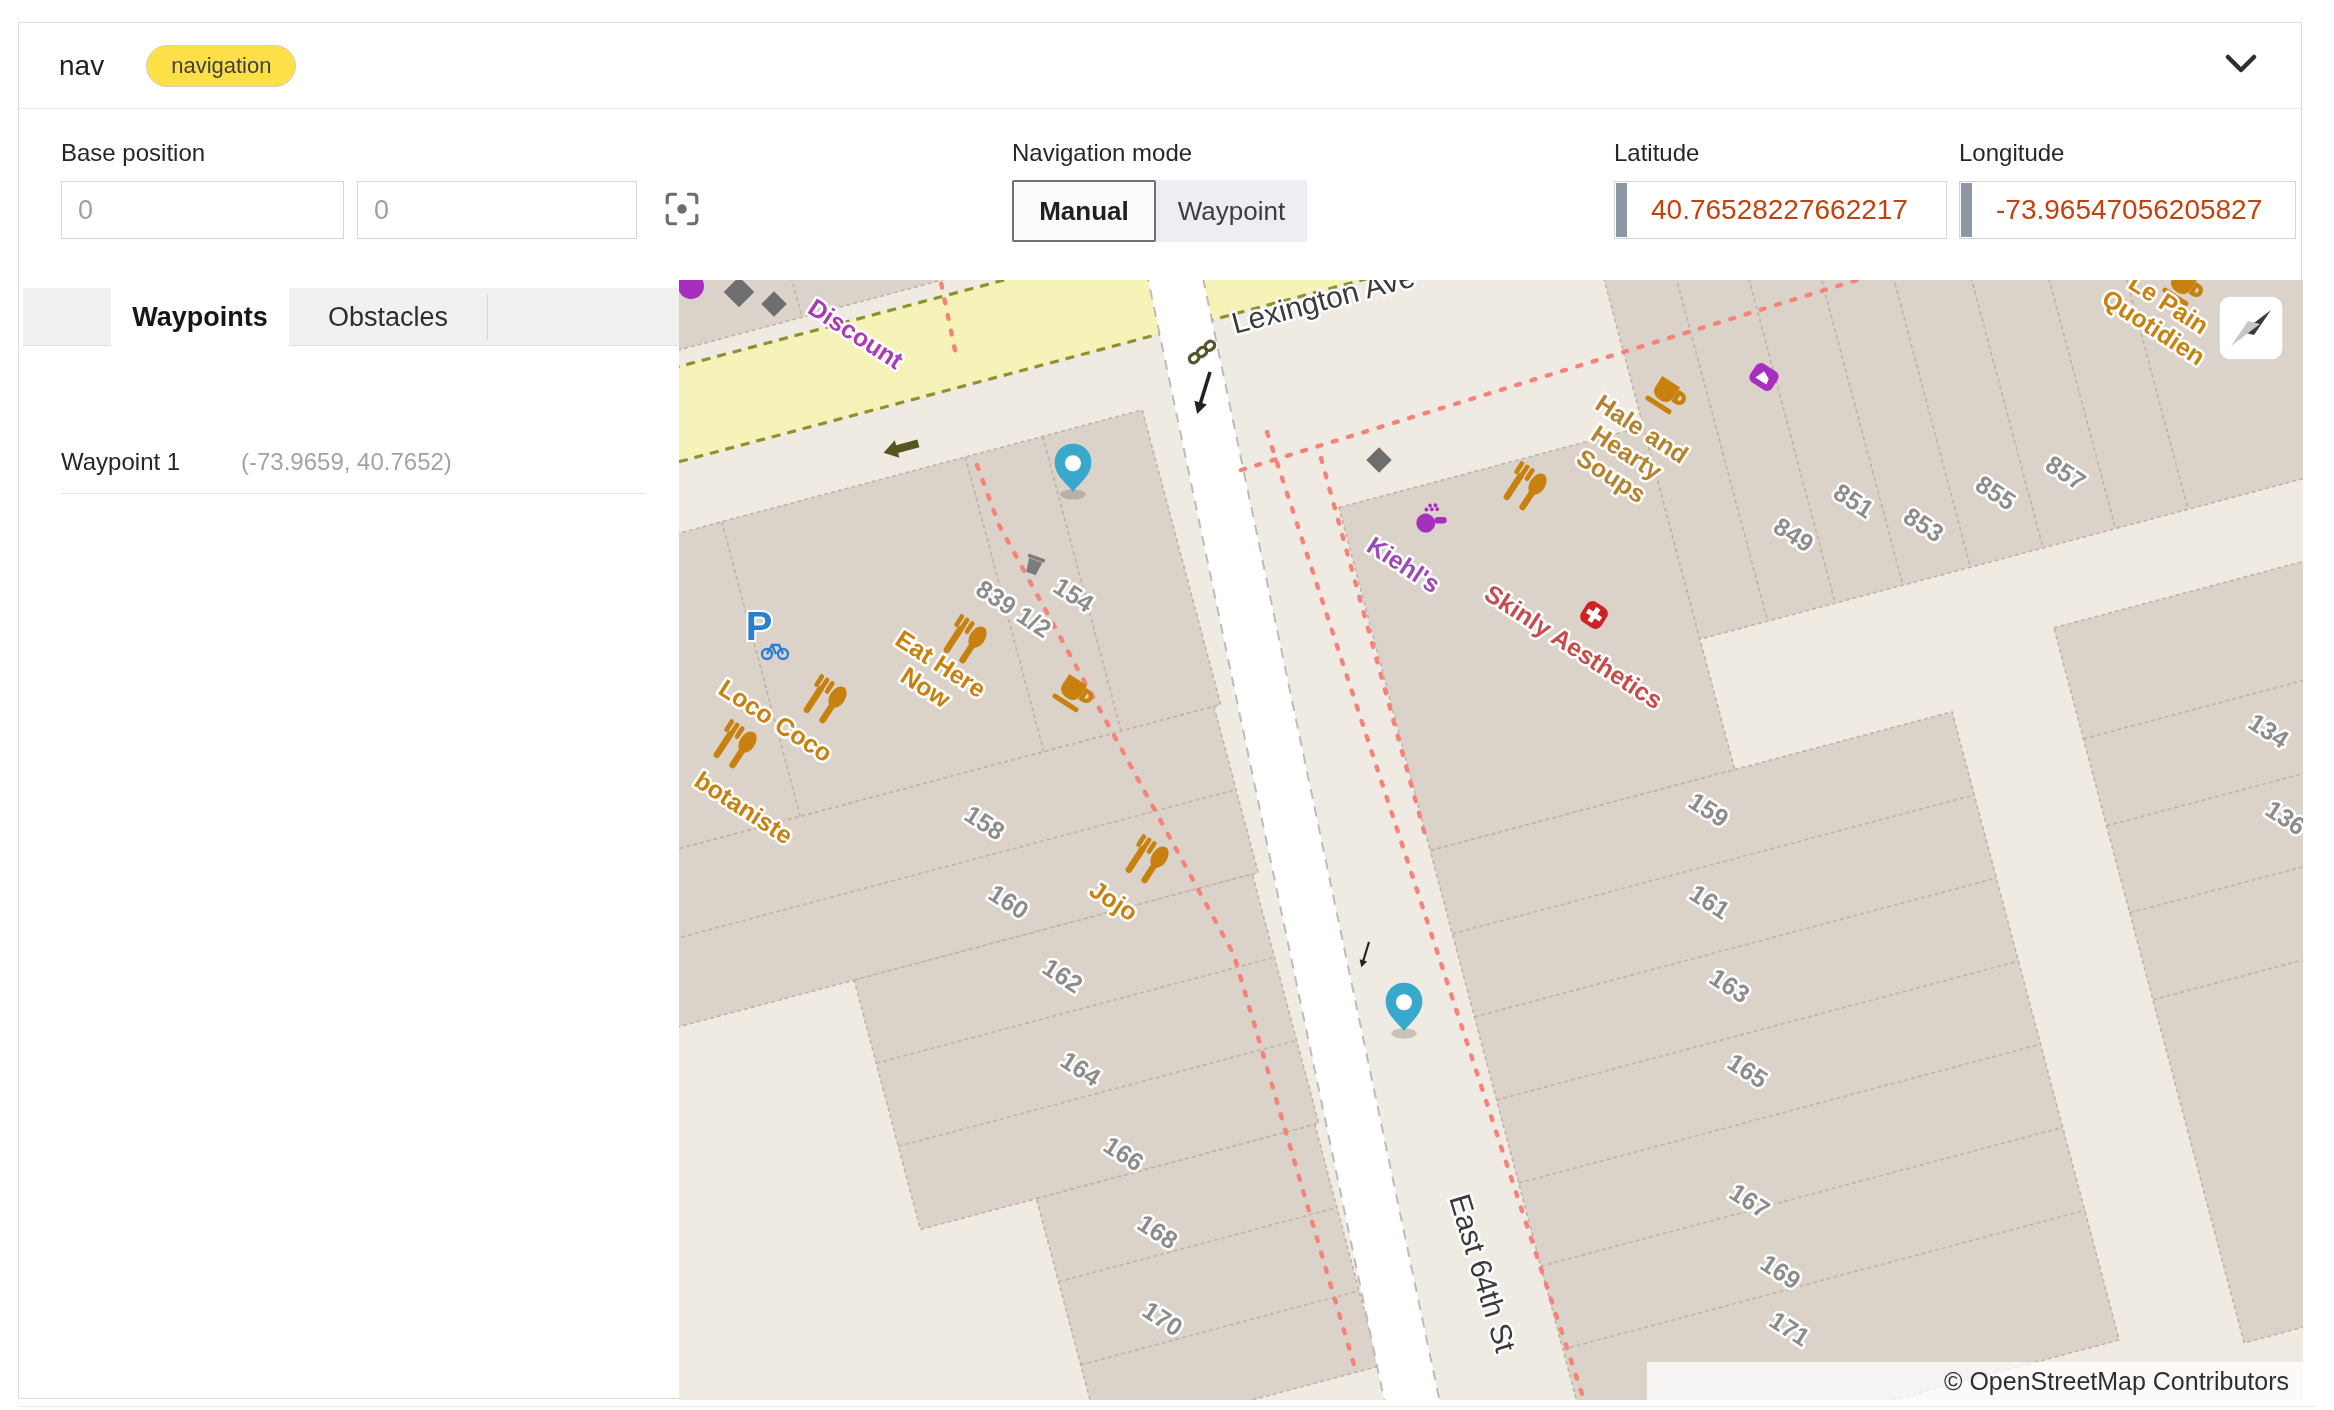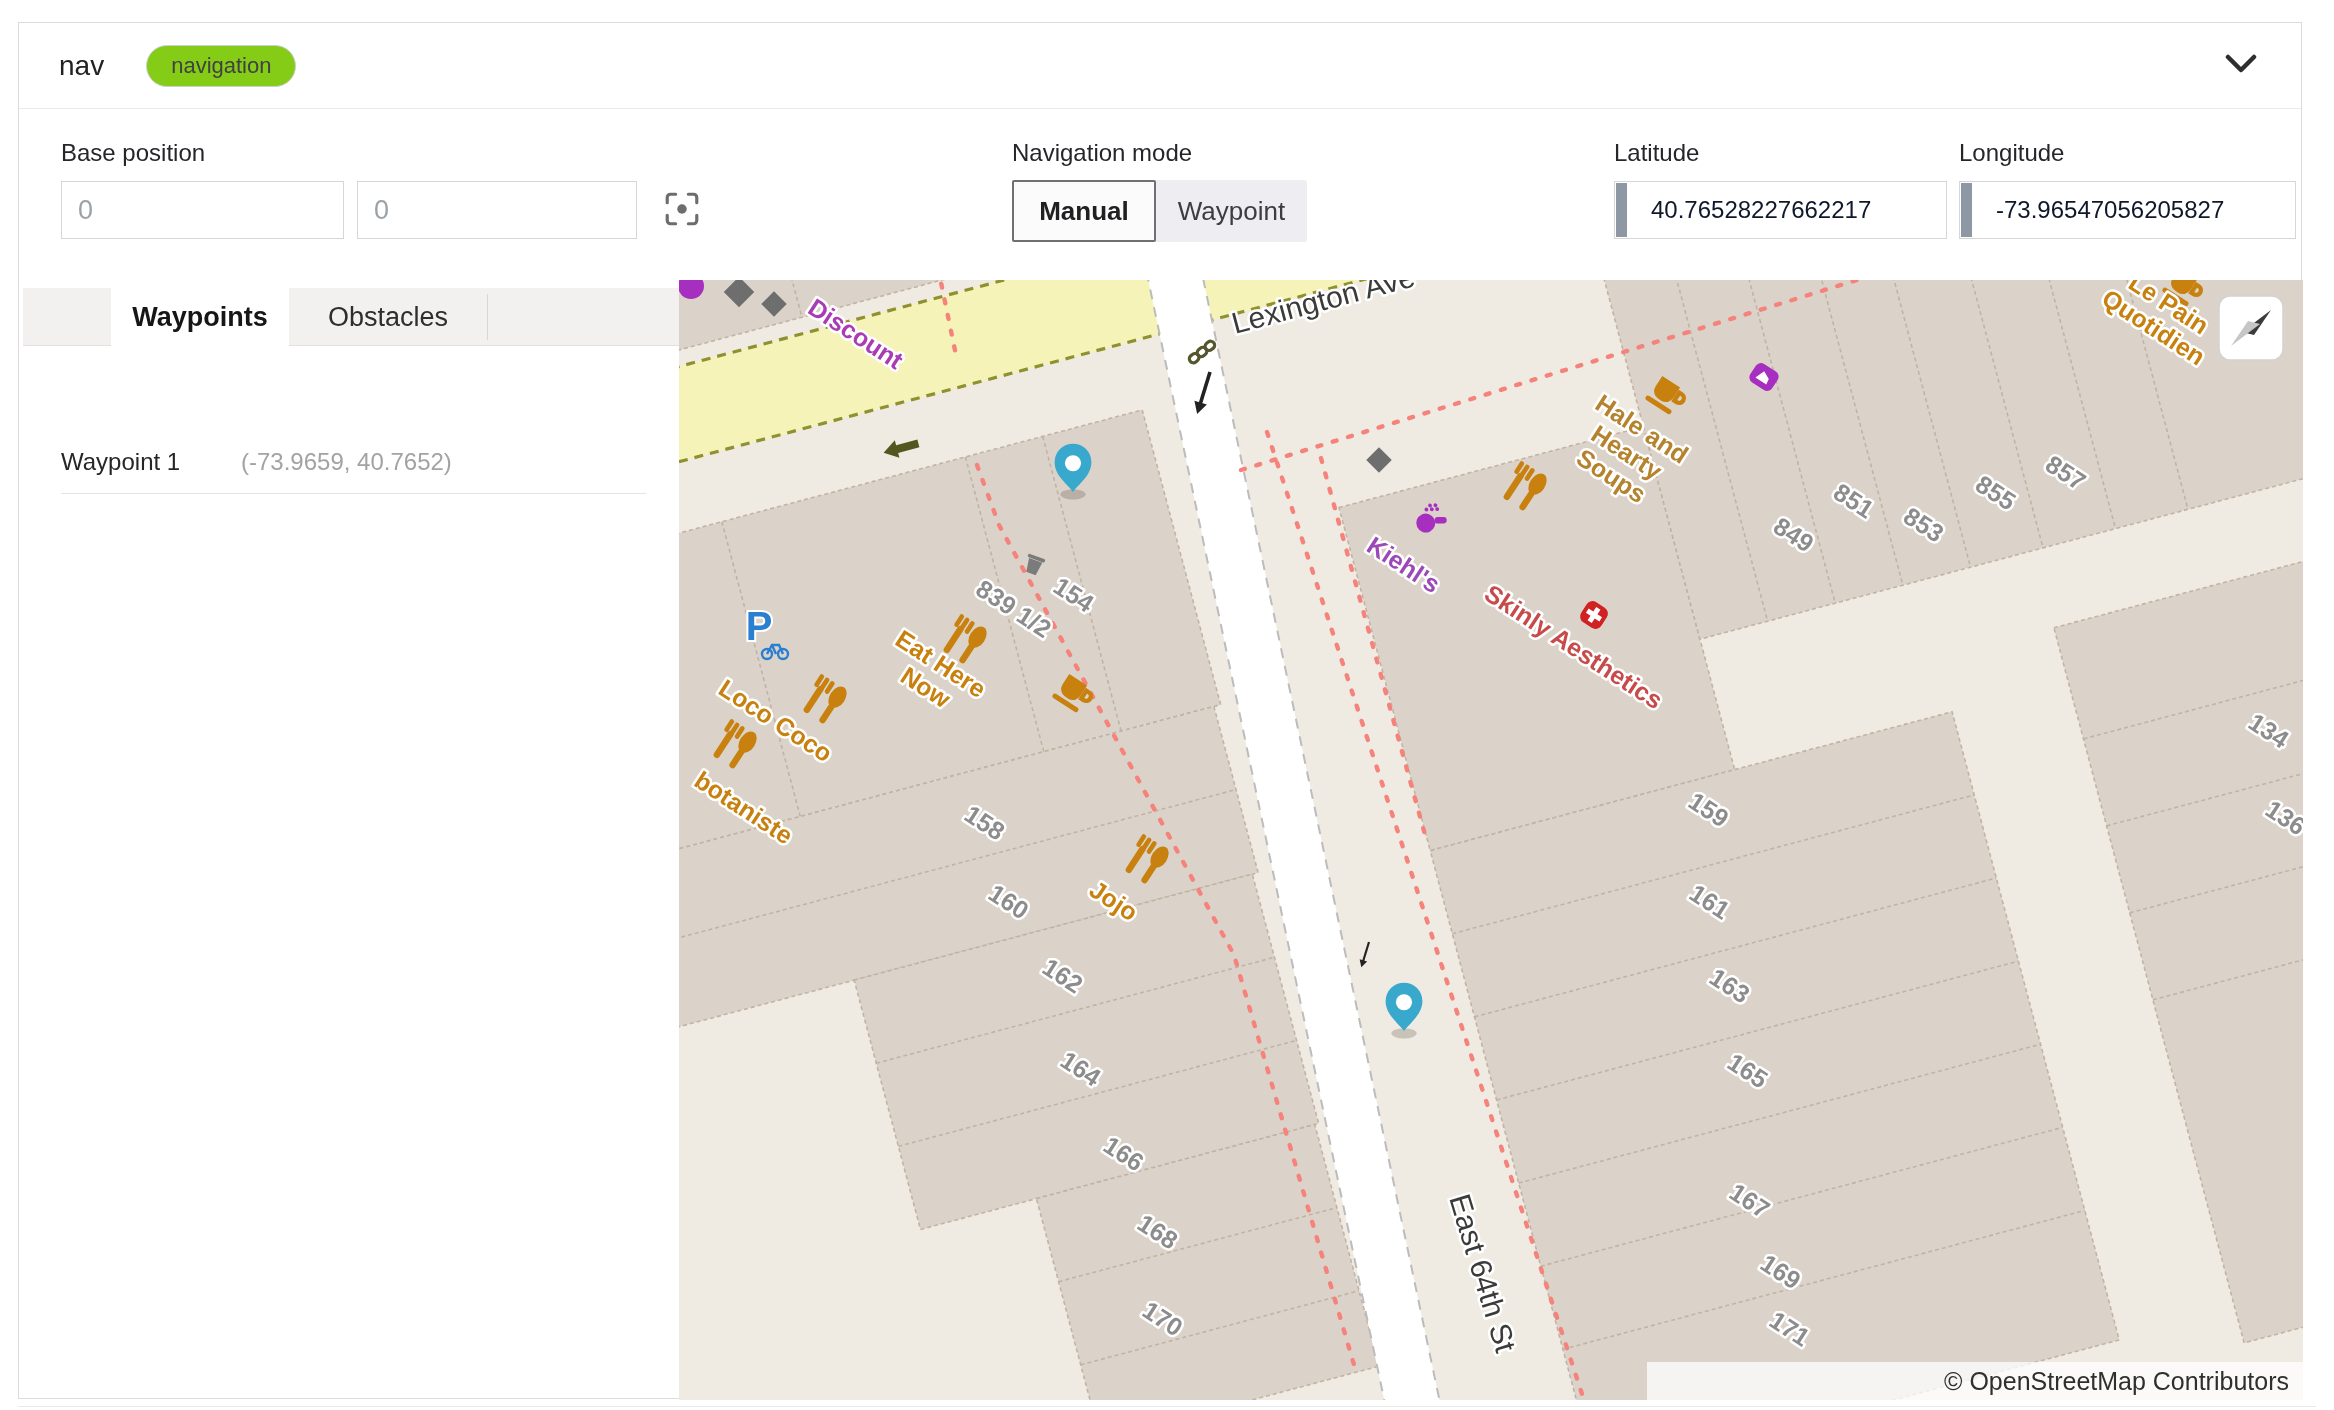--- a/index.html
+++ b/index.html
@@ -1,26 +1,26 @@
 <!DOCTYPE html>
 <html><head>
 <meta charset="utf-8">
 <style>
   html,body{margin:0;padding:0;}
   body{width:2334px;height:1410px;background:#ffffff;font-family:"Liberation Sans",sans-serif;position:relative;overflow:hidden;}
   .card{position:absolute;left:18px;top:22px;width:2284px;height:1377px;background:#fff;border:1px solid #dcdcdc;box-sizing:border-box;}
   .card-header{position:absolute;left:0;top:0;right:0;height:86px;border-bottom:1px solid #eaeaea;display:flex;align-items:center;padding:0 40px;gap:42px;box-sizing:border-box;}
   .mod-title{font-size:28px;color:#222225;}
-  .badge{font-size:22px;color:#414144;background:#84cc16;border:1px solid #cecece;border-radius:999px;padding:7px 24px;}
+  .badge{font-size:22px;color:#414144;background:#fde047;border:1px solid #cecece;border-radius:999px;padding:7px 24px;}
   .chevron-btn{margin-left:auto;background:none;border:none;cursor:pointer;padding:4px;}
   .flabel{position:absolute;font-size:24px;color:#26262a;}
   input.txt{position:absolute;height:58px;border:1px solid #d6d6d8;font-size:27px;color:#2c2e30;padding:0 0 0 16px;box-sizing:border-box;font-family:inherit;background:#fff;}
   input.txt::placeholder{color:#9aa2a8;}
   .coordwrap{position:absolute;height:58px;}
-  .coordwrap input{position:absolute;left:0;top:0;width:100%;height:100%;border:1px solid #d6d6d8;font-size:24px;color:#0f172a;padding:0 0 0 36px;box-sizing:border-box;font-family:inherit;background:#fff;}
+  .coordwrap input{position:absolute;left:0;top:0;width:100%;height:100%;border:1px solid #d6d6d8;font-size:28px;color:#c2410c;padding:0 0 0 36px;box-sizing:border-box;font-family:inherit;background:#fff;}
   .accent{position:absolute;left:2px;top:2px;bottom:2px;width:11px;background:#8e98a4;z-index:2;}
   .focus-btn{position:absolute;left:640px;top:164px;width:46px;height:46px;background:none;border:none;cursor:pointer;padding:0;}
   .segwrap{position:absolute;left:993px;top:157px;display:flex;background:#eeedf1;border-radius:3px;}
   .seg{height:62px;display:flex;align-items:center;justify-content:center;font-size:26px;cursor:pointer;box-sizing:border-box;}
   .seg.active{width:144px;background:#fbfbfb;border:2px solid #6f6f74;font-weight:bold;color:#202023;border-radius:2px;}
   .seg.inactive{width:151px;color:#3c3c41;}
   .tabbar{position:absolute;left:4px;top:265px;width:660px;height:58px;background:#f2f1ef;border-bottom:1px solid #e2e1df;box-sizing:border-box;}
   .tab{position:absolute;top:0;height:58px;display:flex;align-items:center;justify-content:center;font-size:27px;cursor:pointer;}
   .tab.active{left:88px;width:178px;background:#fff;font-weight:bold;color:#161616;height:59px;}
   .tab.inactive{left:266px;width:198px;color:#2e2e2e;}

